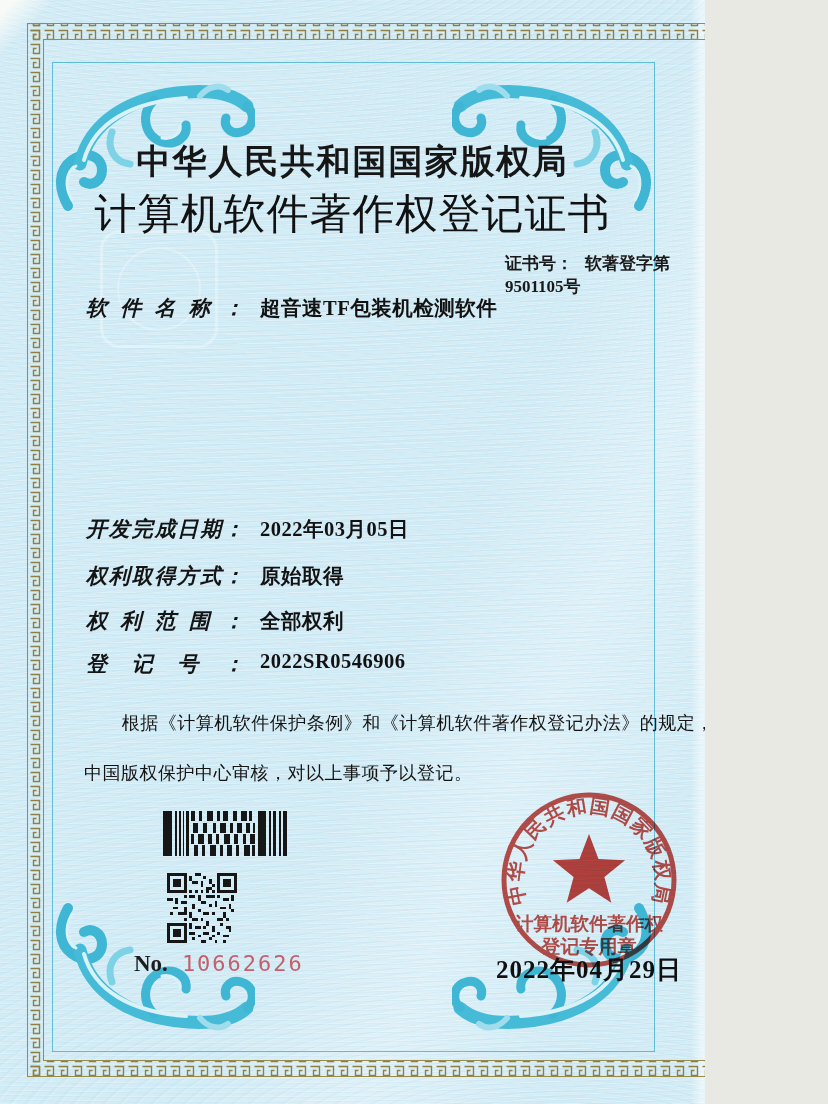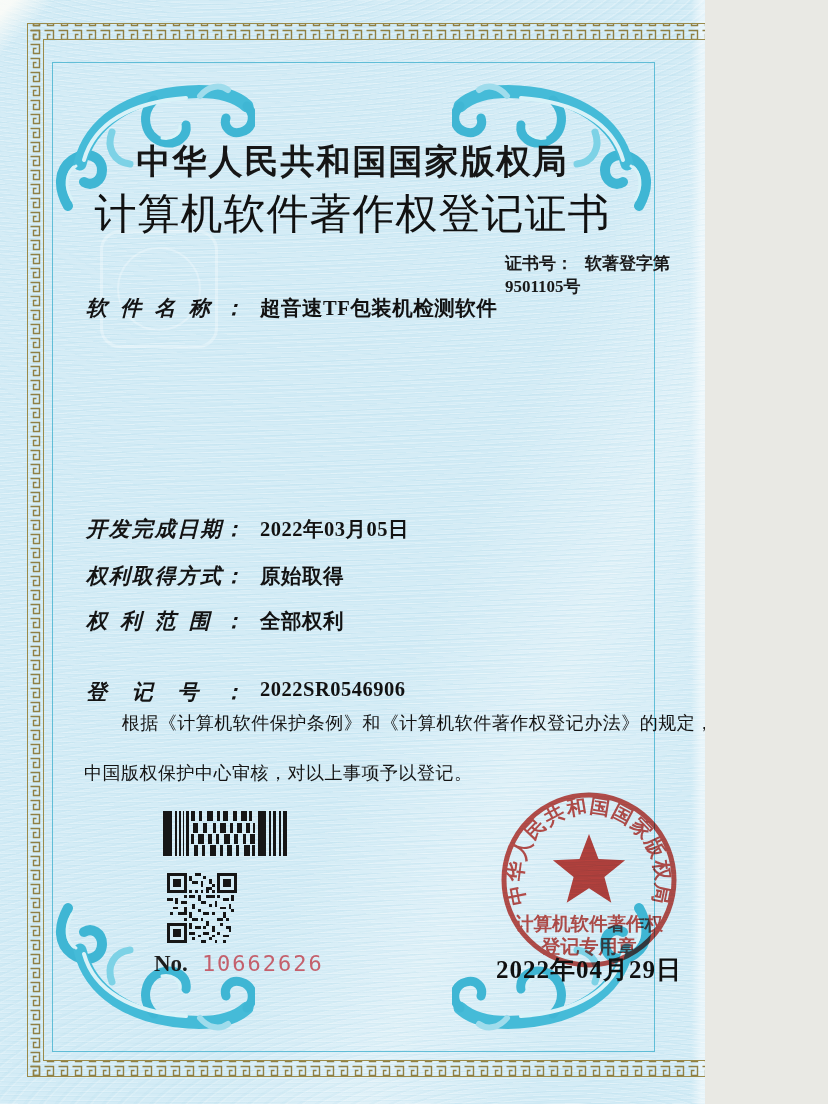--- a/index.html
+++ b/index.html
@@ -37,21 +37,21 @@
   .flabel{display:inline-block;width:158px;font-size:21px;font-weight:700;color:#141414;
         text-align:justify;text-align-last:justify;vertical-align:top;font-style:italic;}
   .fvalue{display:inline-block;margin-left:16px;font-size:20.5px;font-weight:600;color:#121212;
         vertical-align:top;letter-spacing:.5px;}
   .fvalue2{font-size:20.5px;font-weight:600;color:#121212;letter-spacing:1px;margin-top:6px;}
   .statement{position:absolute;left:84px;top:698px;width:662px;
         font-size:18px;line-height:50px;color:#141414;text-indent:2.1em;
         letter-spacing:.5px;font-weight:500;}
   .barcode{position:absolute;left:163px;top:811px;}
   .qr{position:absolute;left:167px;top:873px;}
-  .no-line{position:absolute;left:154px;top:951px;font-size:23px;white-space:nowrap;}
+  .no-line{position:absolute;left:134px;top:951px;font-size:23px;white-space:nowrap;}
   .no-label{font-weight:700;color:#1c1c1c;margin-right:14px;}
   .no-value{font-family:"DejaVu Sans Mono","Liberation Mono",monospace;
         color:#c4606c;letter-spacing:2px;font-size:22px;}
   .seal{position:absolute;left:499px;top:790px;mix-blend-mode:multiply;opacity:.93;}
   .seal text{font-family:"Liberation Serif","DejaVu Serif",serif;}
   .issue-date{position:absolute;left:466px;top:953px;width:246px;text-align:center;
         font-size:25px;font-weight:700;color:#101010;letter-spacing:1px;}
 </style>
 </head>
 <body>
@@ -112,21 +112,21 @@
   </div>
   <div class="frow" style="top:515px">
     <span class="flabel">开发完成日期：</span><span class="fvalue">2022年03月05日</span>
   </div>
   <div class="frow" style="top:607px">
     <span class="flabel">权利范围：</span><span class="fvalue">全部权利</span>
   </div>
   <div class="frow" style="top:562px">
     <span class="flabel">权利取得方式：</span><span class="fvalue">原始取得</span>
   </div>
-  <div class="frow" style="top:678px">
+  <div class="frow" style="top:650px">
     <span class="flabel">登记号：</span><span class="fvalue">2022SR0546906</span>
   </div>
 
   <div class="statement">根据《计算机软件保护条例》和《计算机软件著作权登记办法》的规定，经中国版权保护中心审核，对以上事项予以登记。</div>
 
   <svg class="barcode" width="125" height="45" viewBox="0 0 125 45" fill="#161616">
     <rect x="0" y="0" width="9" height="45"></rect>
       <rect x="12" y="0" width="2" height="45"></rect>
     <rect x="16" y="0" width="2" height="45"></rect>
       <rect x="20" y="0" width="1" height="45"></rect>

